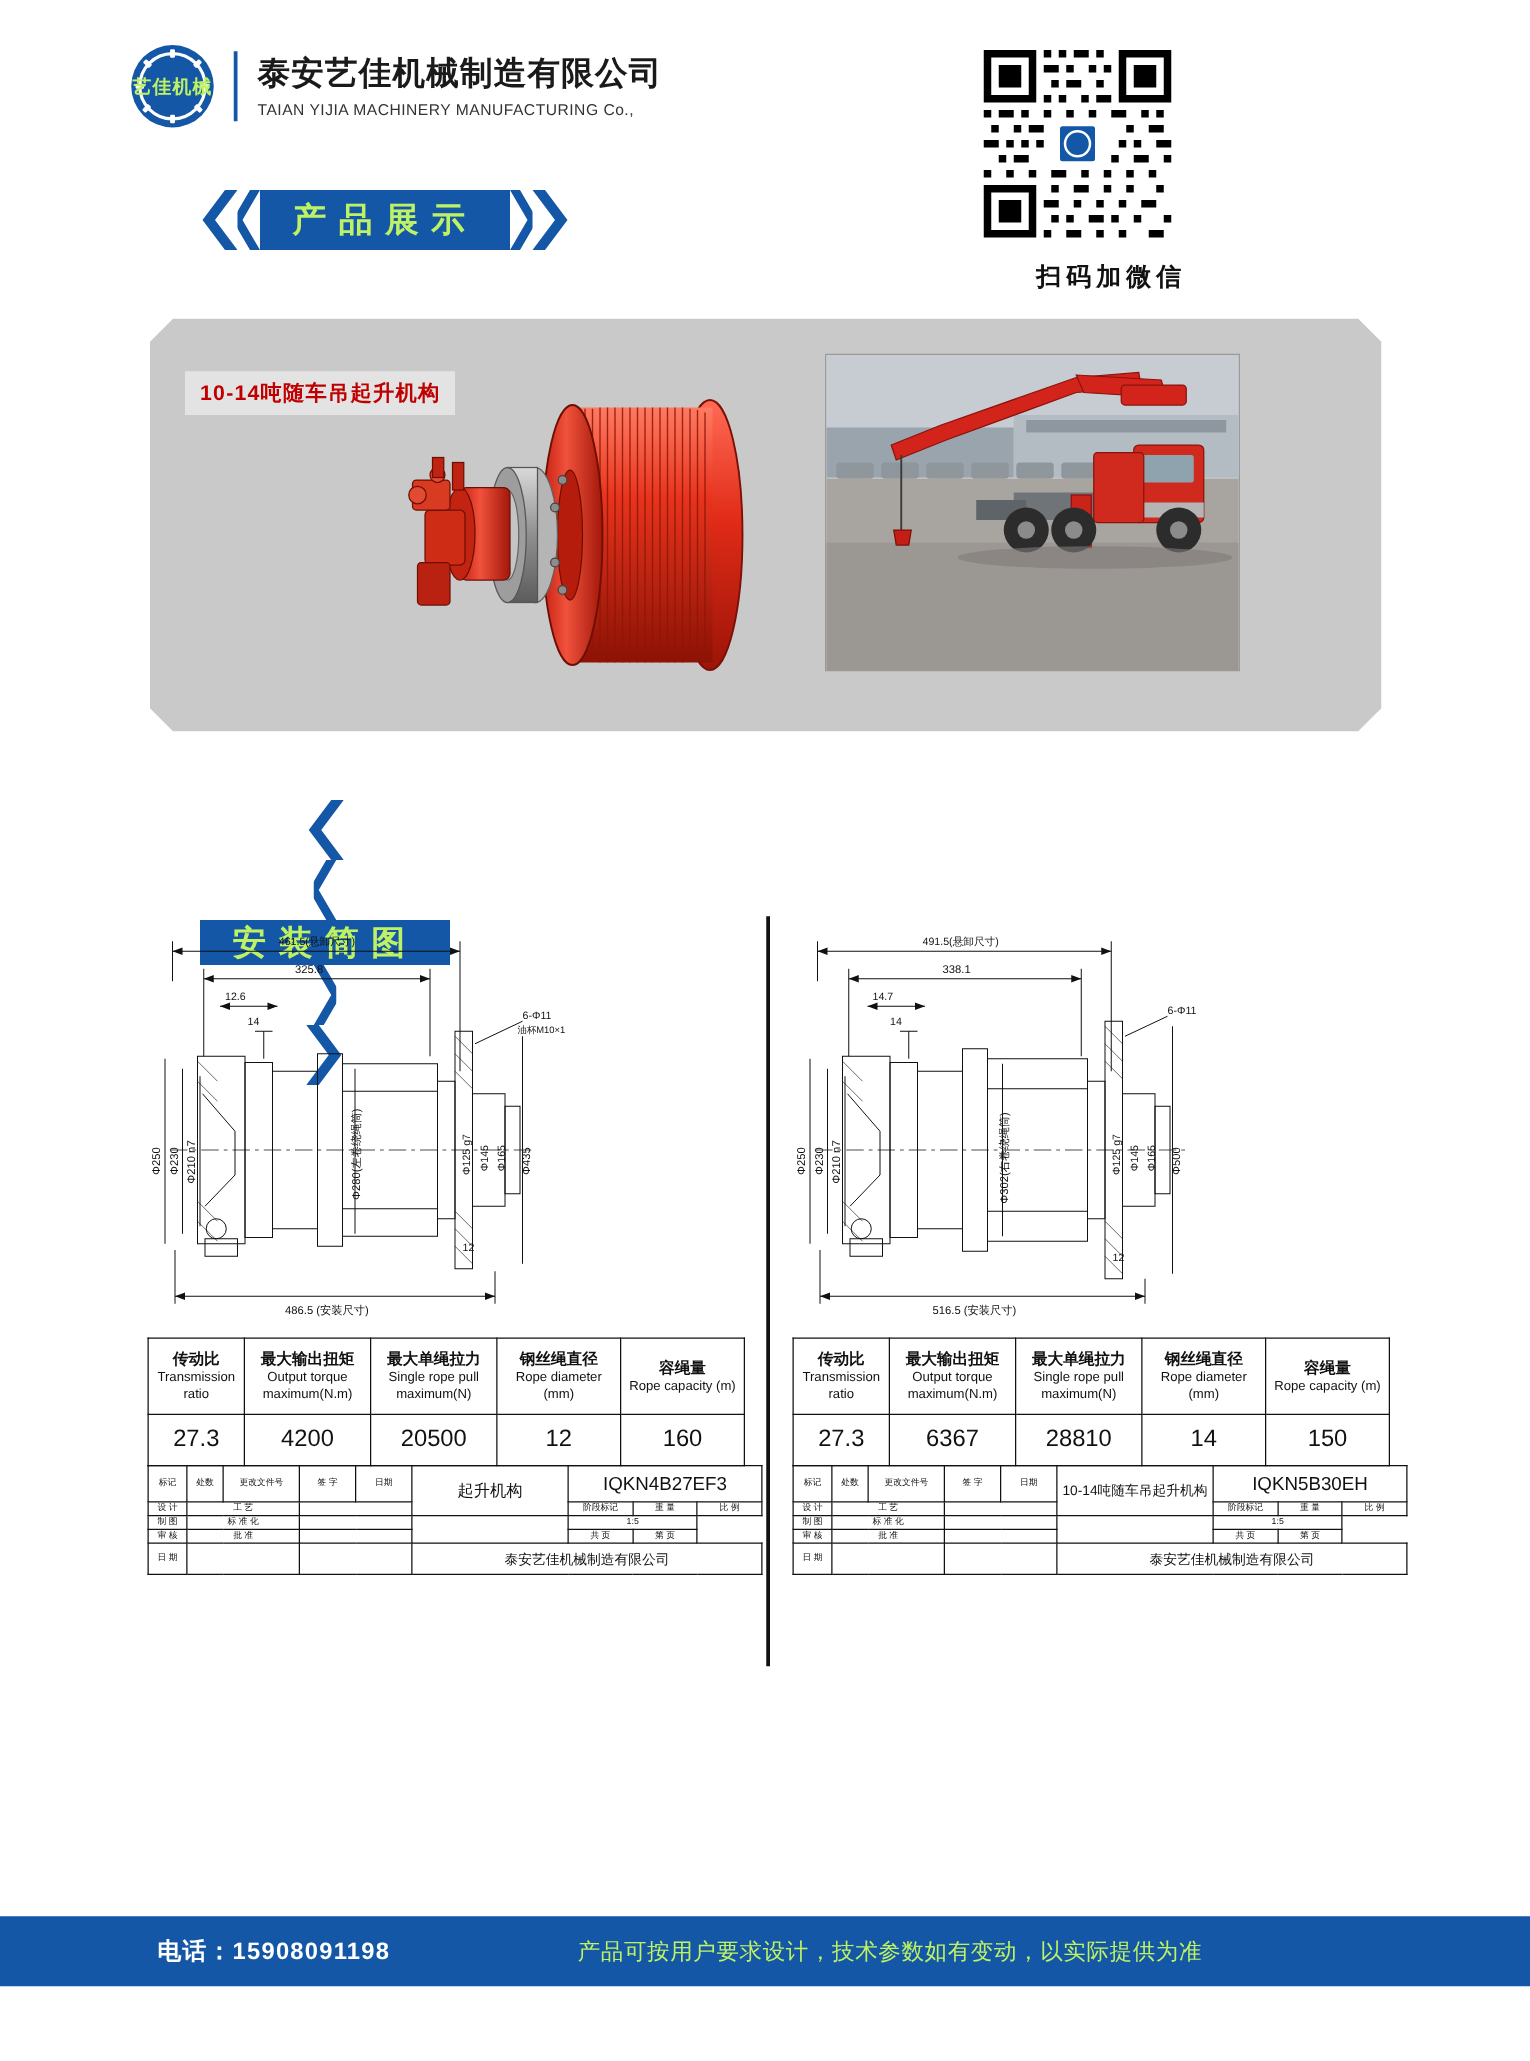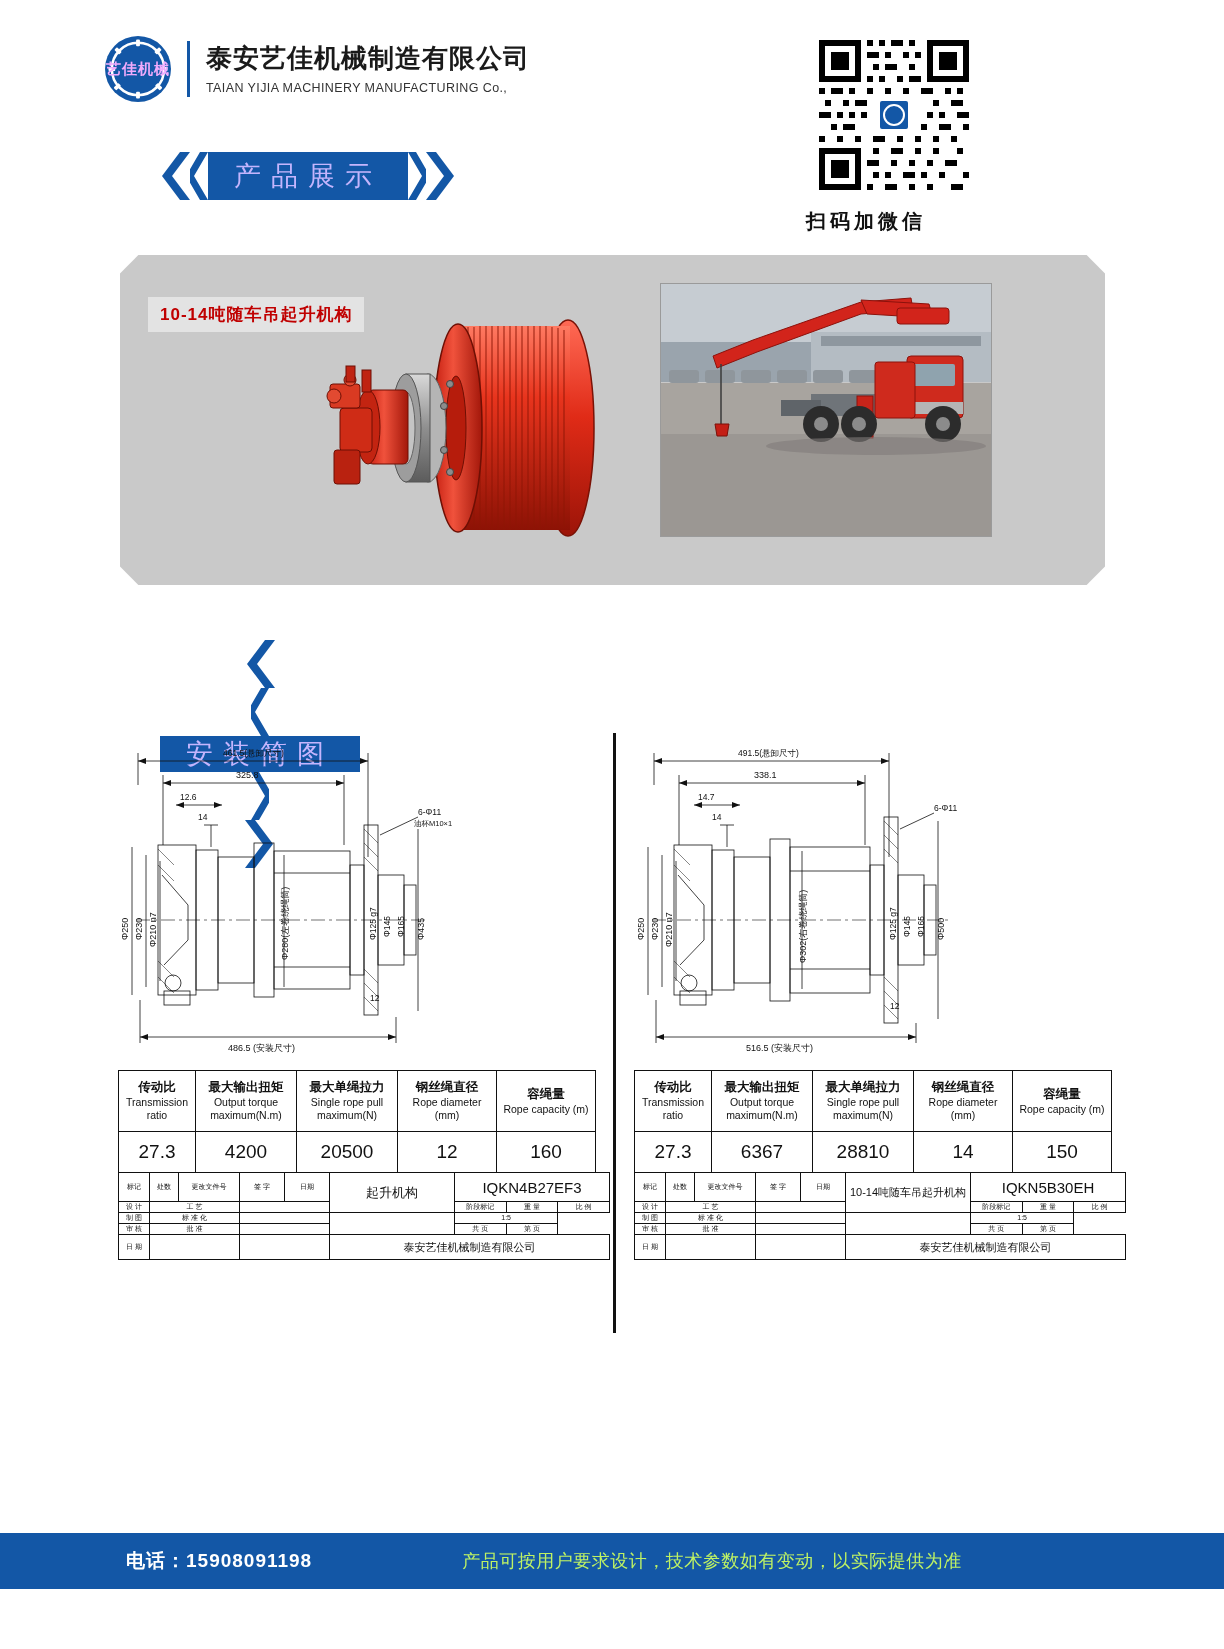--- a/index.html
+++ b/index.html
@@ -12,34 +12,34 @@
 
   
   .corner-tr{position:absolute;top:0;right:0;width:250px;height:150px;overflow:hidden;}
   .corner-bl{position:absolute;bottom:120px;left:0;width:230px;height:170px;overflow:hidden;}
   .corner-bl .s{position:absolute;width:420px;height:7px;background:#1a4f9c;transform:rotate(-45deg);transform-origin:left top;left:-180px;}
 
   
   .header{position:absolute;top:36px;left:105px;display:flex;align-items:center;}
   .logo-badge{width:66px;height:66px;border-radius:50%;background:#1357a6;display:flex;align-items:center;justify-content:center;position:relative;}
   .logo-badge .gear{position:absolute;width:62px;height:62px;}
-  .logo-text{color:#f0abfc;font-size:15px;font-weight:bold;letter-spacing:1px;z-index:2;}
+  .logo-text{color:#bef264;font-size:15px;font-weight:bold;letter-spacing:1px;z-index:2;}
   .logo-sep{width:3px;height:56px;background:#1357a6;margin:0 16px;}
   .company-cn{font-size:26px;font-weight:bold;color:#1a1a1a;letter-spacing:1px;line-height:1.2;}
   .company-en{font-size:12.5px;color:#333;letter-spacing:0.4px;margin-top:7px;}
 
   
-  .qr-wrap{position:absolute;top:34px;left:806px;width:175px;text-align:left;}
+  .qr-wrap{position:absolute;top:34px;left:774px;width:175px;text-align:right;}
   .qr-box{width:162px;height:162px;margin:0 auto;position:relative;background:#fff;}
   .qr-caption{margin-top:12px;font-size:20px;font-weight:bold;letter-spacing:4px;color:#111;}
 
   
   .banner{position:relative;height:48px;display:flex;align-items:center;}
   .banner .bar{height:48px;background:#1357a6;display:flex;align-items:center;justify-content:center;padding:0 26px;}
-  .banner .title{color:#c4b5fd;font-size:27px;font-weight:normal;letter-spacing:10px;}
+  .banner .title{color:#bef264;font-size:27px;font-weight:bold;letter-spacing:10px;}
   .chev{display:inline-block;}
   .chev svg{display:block;}
 
   #banner-product{position:absolute;top:152px;left:160px;}
   #banner-install{position:absolute;top:640px;left:160px;flex-direction:column;}
 
   
   .photo-panel{position:absolute;top:255px;left:120px;width:985px;height:330px;background:#c9c9c9;}
   .photo-panel .notch{position:absolute;width:26px;height:26px;background:#fff;transform:rotate(45deg);}
   .nt-tl{top:-13px;left:-13px;}

